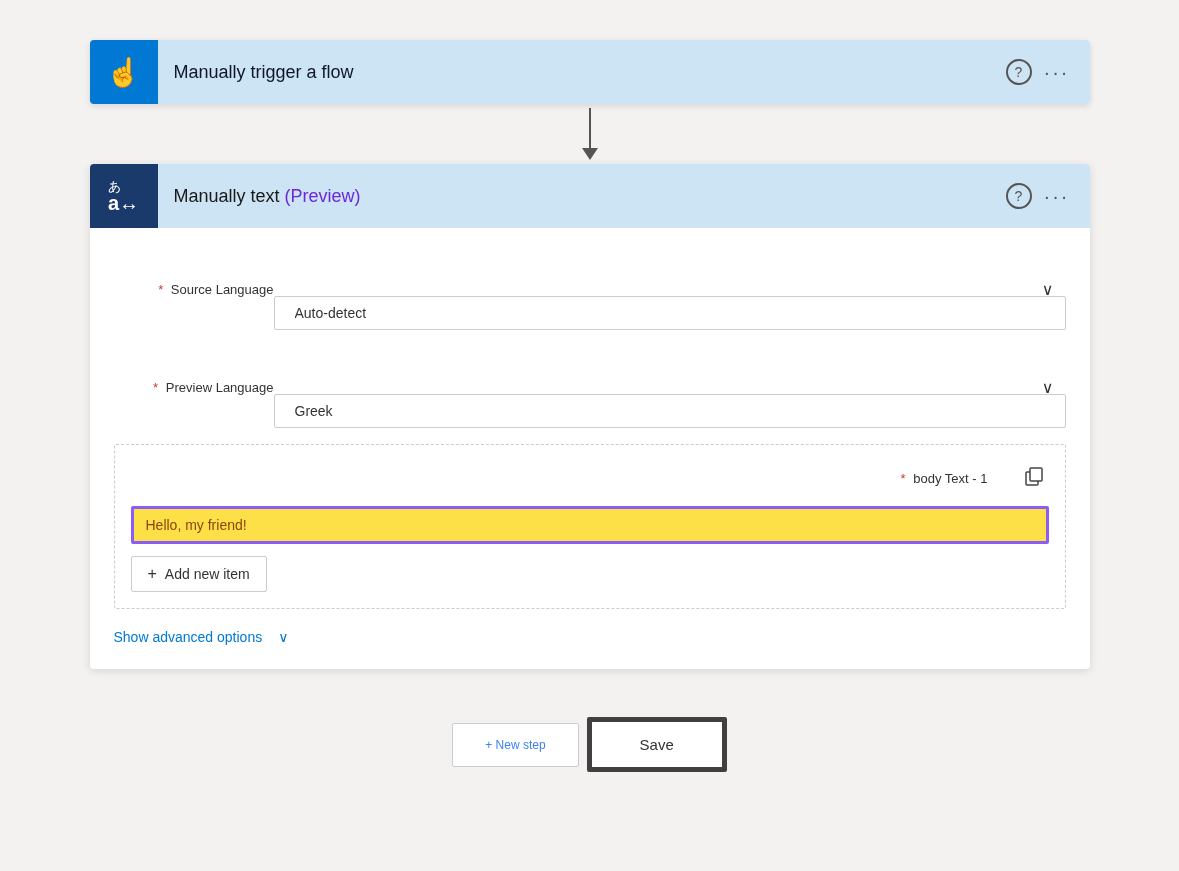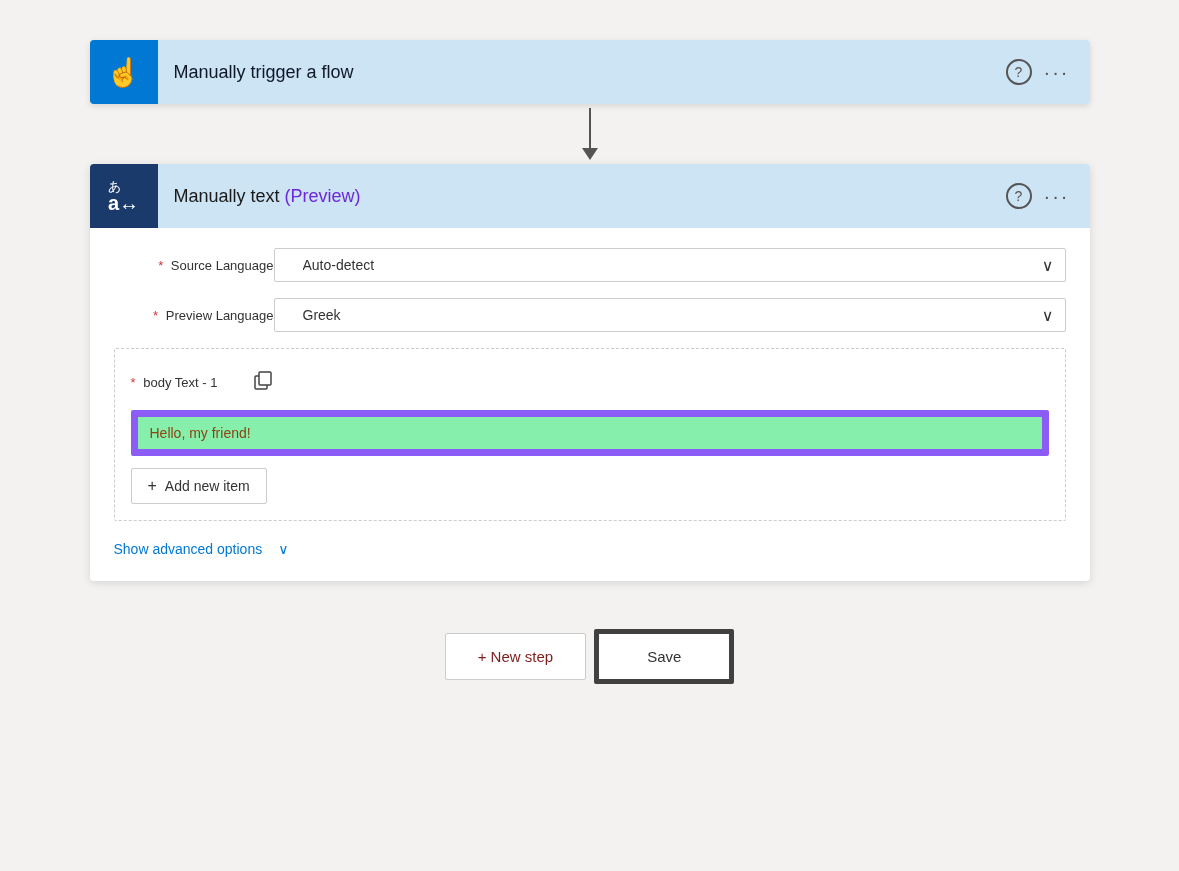--- a/index.html
+++ b/index.html
@@ -165,28 +165,29 @@
       margin-right: 4px;
     }
 
     .form-control-wrapper {
       flex: 1;
       position: relative;
     }
 
     .form-select {
       width: 100%;
-      padding: 8px 40px 8px 28px;
+      padding: 8px 40px 8px 20px;
       border: 1px solid #ccc;
       border-radius: 2px;
       background: #fff;
       font-size: 14px;
       color: #333;
       appearance: none;
       cursor: pointer;
+      margin-top: 48px;
     }
 
     .select-chevron {
       position: absolute;
       right: 12px;
       top: 50%;
       transform: translateY(-50%);
       color: #333;
       pointer-events: none;
       font-size: 16px;
@@ -196,21 +197,21 @@
     .body-text-section {
       border: 1.5px dashed #ccc;
       border-radius: 2px;
       padding: 16px;
       margin-bottom: 12px;
     }
 
     .body-text-header {
       display: flex;
       align-items: center;
-      justify-content: flex-start;
+      justify-content: flex-end;
       margin-bottom: 10px;
       gap: 31px;
     }
 
     .body-text-label {
       font-size: 13px;
       color: #333;
     }
 
     .copy-icon-btn {
@@ -218,25 +219,25 @@
       border: none;
       cursor: pointer;
       color: #555;
       font-size: 18px;
       padding: 4px;
     }
 
     .text-input {
       width: 100%;
       padding: 8px 12px;
-      border: 7px solid #8b5cf6;
+      border: 3px solid #8b5cf6;
       border-radius: 2px;
       font-size: 14px;
       color: #8b4513;
-      background: #86efac;
+      background: #fde047;
       margin-bottom: 12px;
     }
 
     .add-item-btn {
       display: flex;
       align-items: center;
       gap: 8px;
       padding: 8px 16px;
       border: 1px solid #ccc;
       border-radius: 2px;
@@ -282,22 +283,22 @@
       gap: 0;
       margin-top: 48px;
     }
 
     .new-step-btn {
       padding: 14px 32px;
       border: 1.5px solid #ccc;
       border-radius: 2px;
       background: #fff;
       cursor: pointer;
-      font-size: 15px;
-      color: #7f1d1d;
+      font-size: 12px;
+      color: #3b82f6;
       margin-right: 8px;
     }
 
     .save-btn {
       padding: 14px 48px;
       border: 5px solid #404040;
       border-radius: 2px;
       background: #fff;
       cursor: pointer;
       font-size: 15px;

